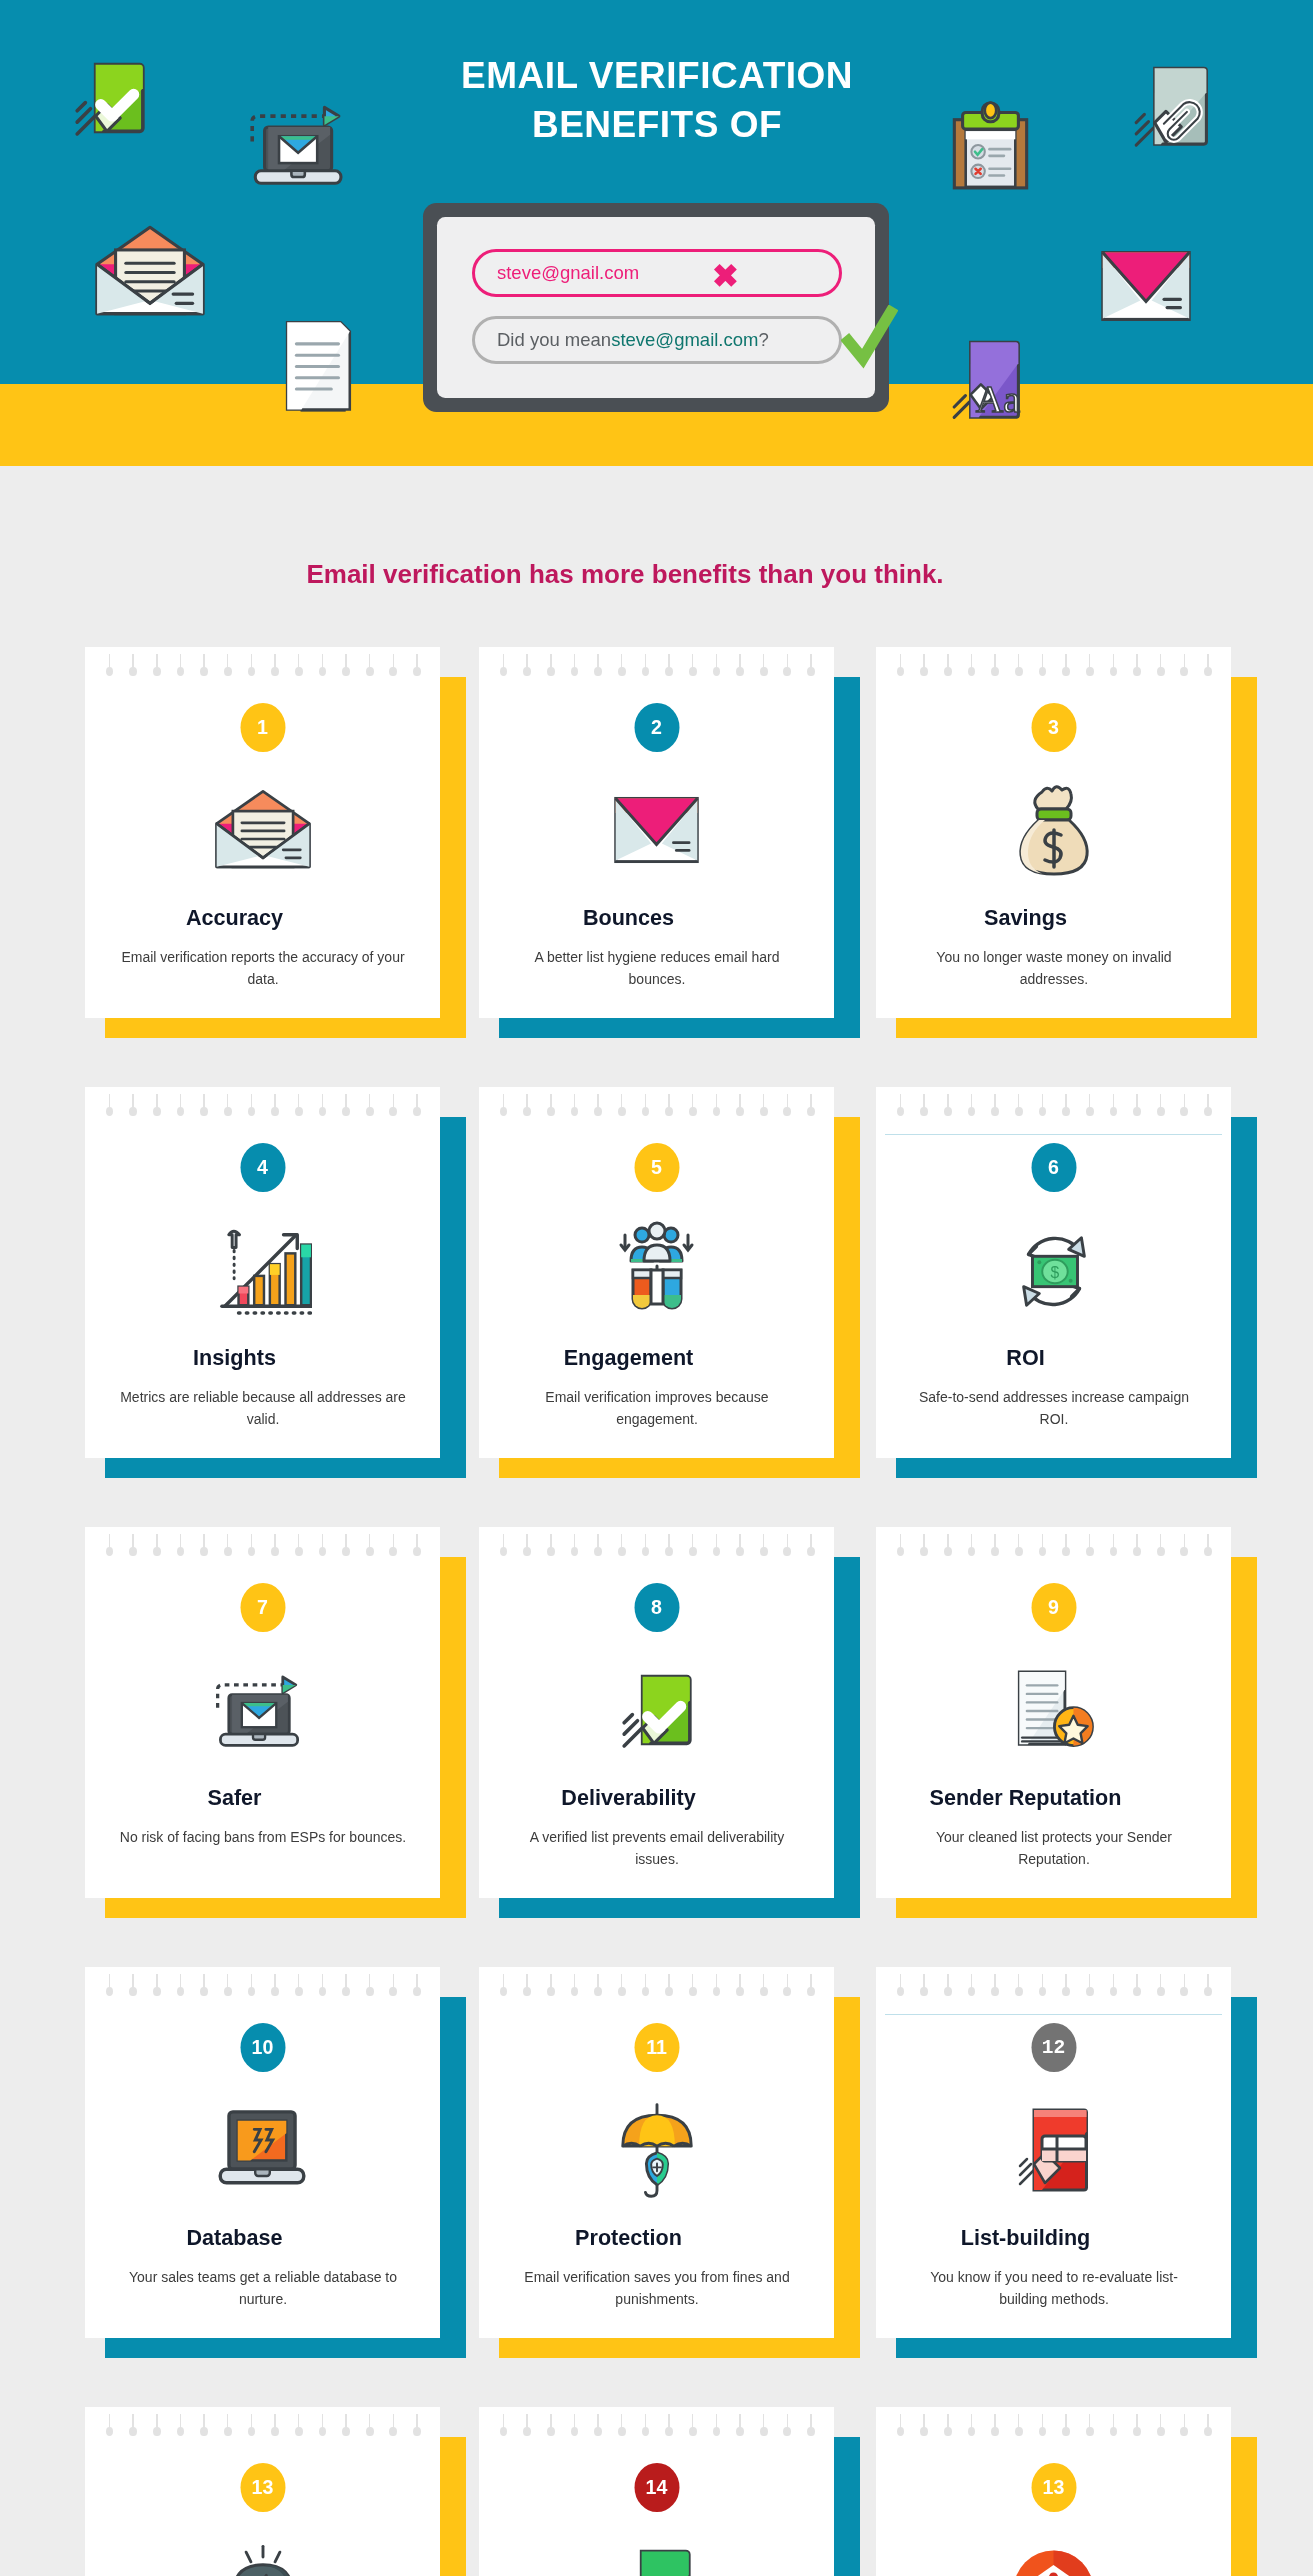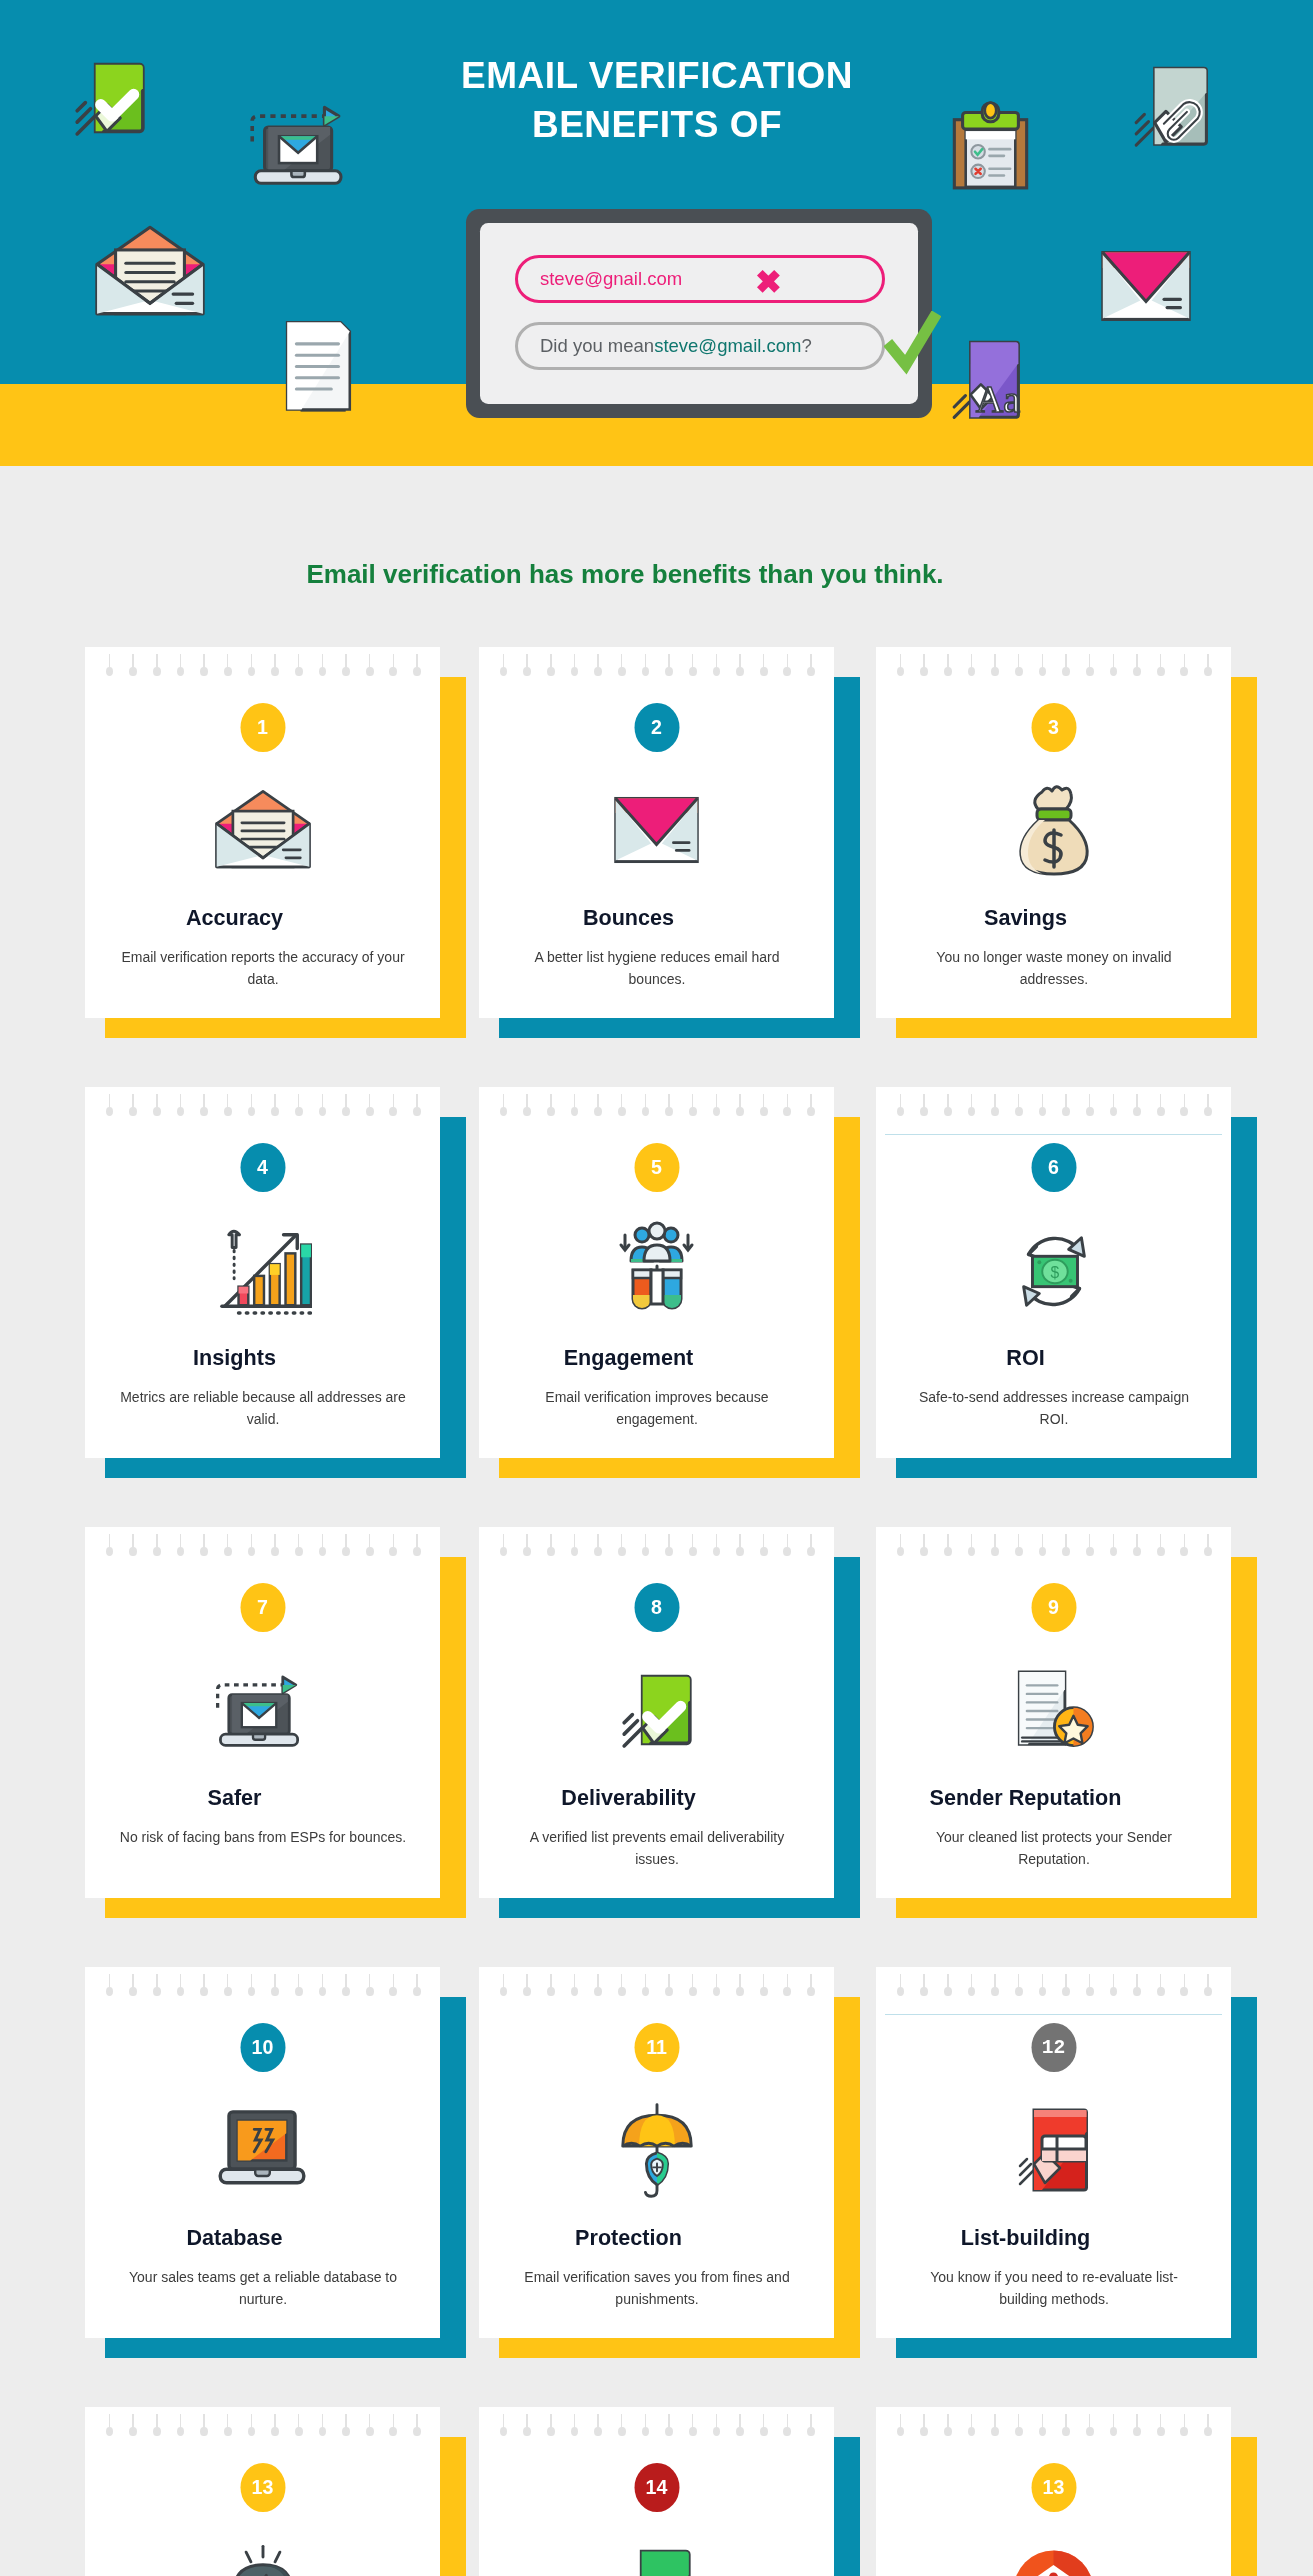--- a/index.html
+++ b/index.html
@@ -39,27 +39,26 @@
     font-size: 37px;
     font-weight: bold;
     letter-spacing: 0.5px;
     line-height: 1.32;
   }
   .title span { display: block; }
 
   
   .validator {
     position: absolute;
-    left: 423px; top: 209px;
+    left: 423px; top: 203px;
     width: 466px; height: 209px;
     background: #4a4f54;
     border-radius: 13.4px;
     padding: 14.4px;
     z-index: 20;
-    margin-left: 43px;
   }
   .validator-inner {
     width: 100%; height: 100%;
     background: #efeff0;
     border-radius: 8.2px;
     position: relative;
   }
   .vrow {
     position: absolute;
     left: 35px;
@@ -93,21 +92,21 @@
 
   
   .hicon { position: absolute; z-index: 5; }
 
   
   .section-heading {
     position: absolute;
     top: 559px; left: 0;
     width: 1250px;
     text-align: center;
-    color: #15803d;
+    color: #be185d;
     font-size: 26px;
     font-weight: bold;
   }
 
   
   .grid {
     position: absolute;
     top: 647px; left: 0;
     width: 1314px;
   }

